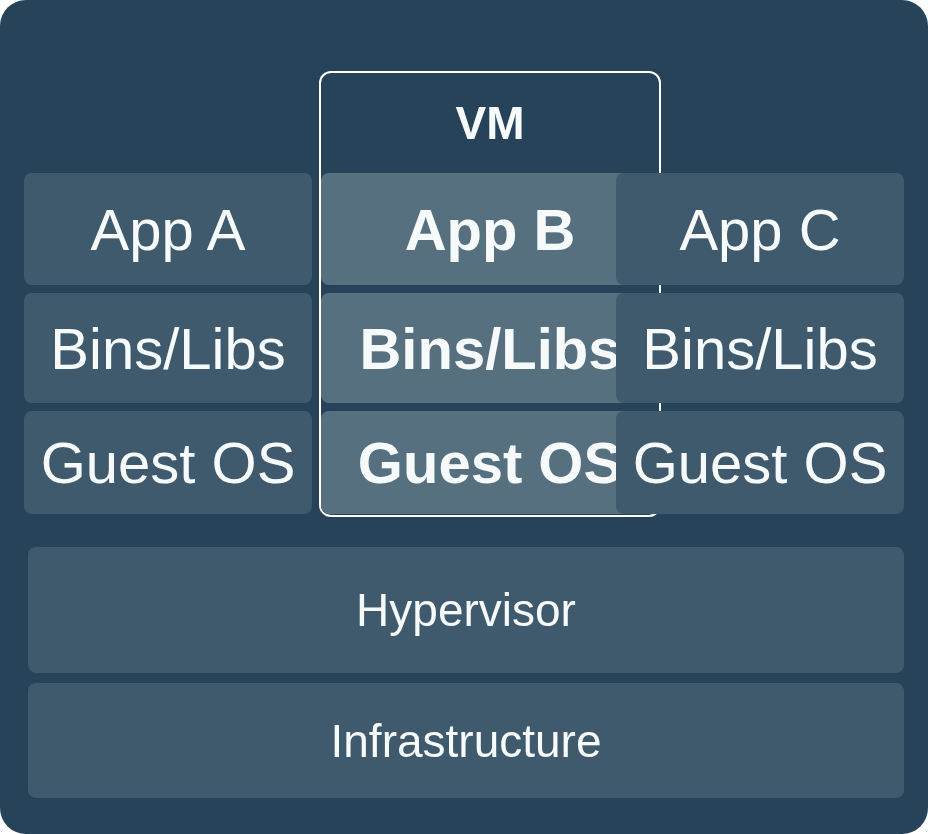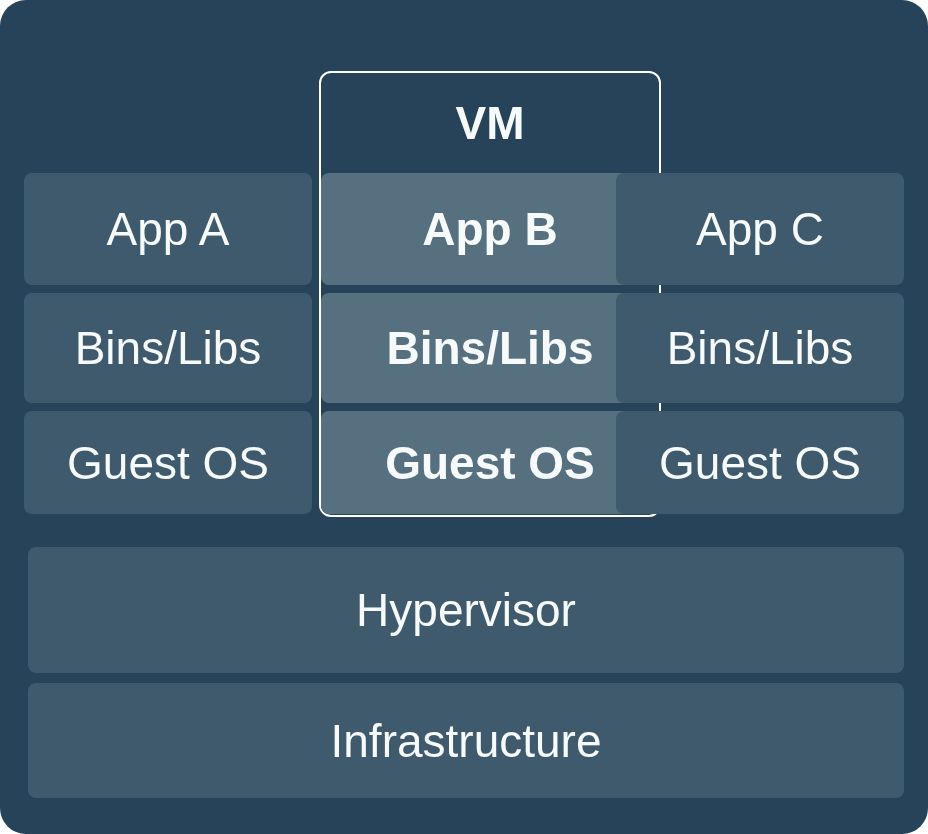--- a/index.html
+++ b/index.html
@@ -54,21 +54,21 @@
     border-radius: 32px;
   }
 
   .cell {
     box-sizing: border-box;
     border-radius: 8px;
     display: flex;
     align-items: center;
     justify-content: center;
     color: var(--text, #f7fafb);
-    font-size: 46px;
+    font-size: 58px;
     background: var(--box-background, #3e5a6c);
   }
   .r1 { height: 112px; }
   .r2 { height: 110px; }
   .r3 { height: 103px; }
   .vm-cell {
     background: var(--vm-cell-background, #56707f);
     font-weight: bold;
   }
 

